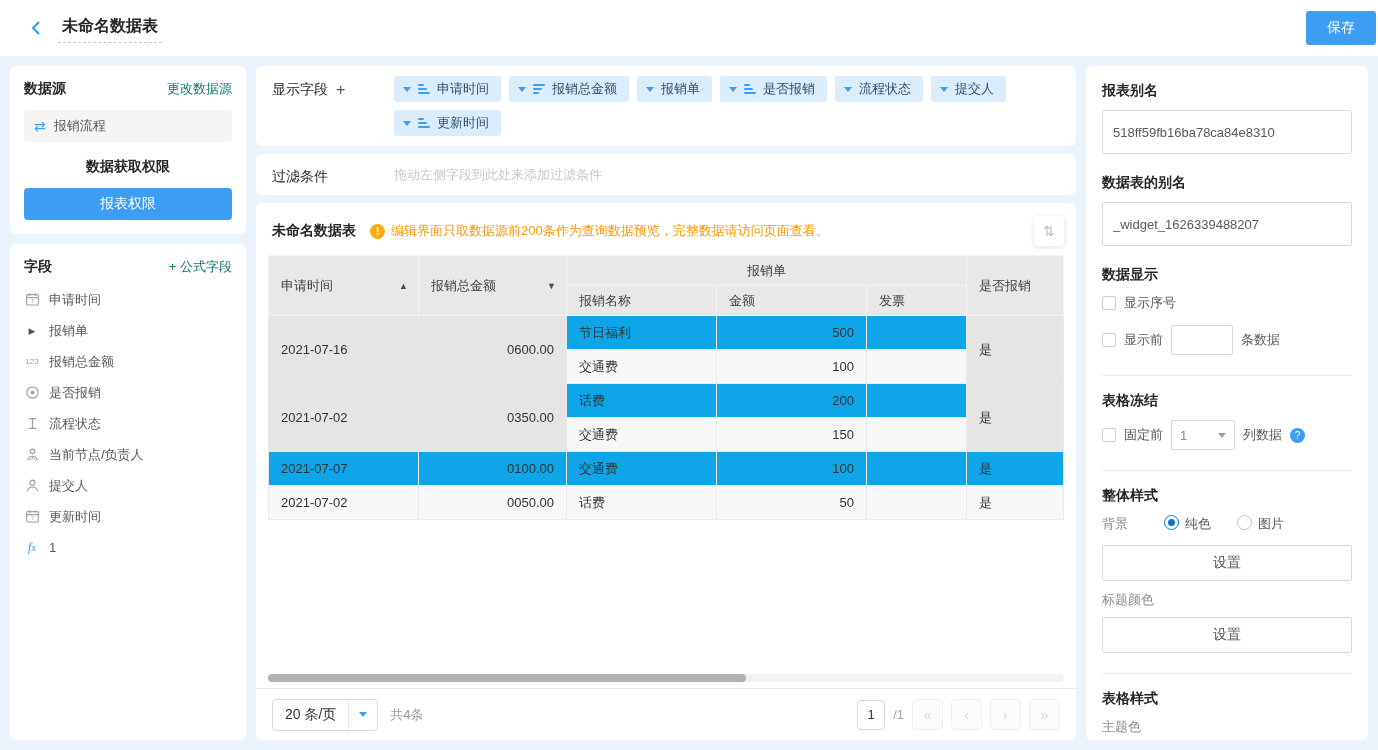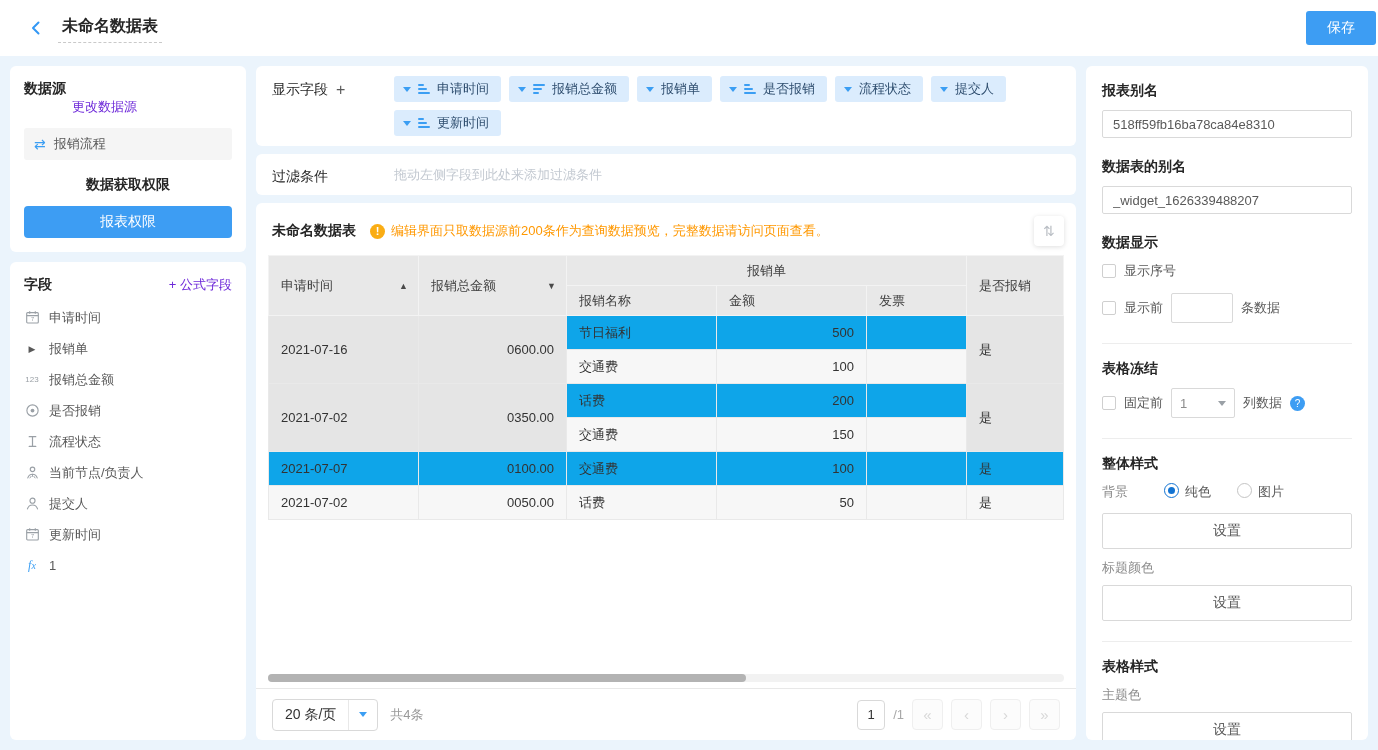--- a/index.html
+++ b/index.html
@@ -11,23 +11,23 @@
   .back-btn { width:28px; height:28px; display:flex; align-items:center; justify-content:center; cursor:pointer; }
   .page-title { font-size:16px; font-weight:bold; color:#262626; margin-left:8px; padding:2px 4px 5px 4px; border-bottom:1px dashed #c9c9c9; }
   .save-btn { margin-left:auto; width:70px; height:34px; background:#3d9df3; color:#fff; border:none; border-radius:3px; font-size:14px; cursor:pointer; }
 
   
   .content { display:flex; gap:10px; padding:10px; height:694px; }
   .card { background:#fff; border-radius:6px; }
 
   .left-col { width:236px; display:flex; flex-direction:column; gap:10px; }
   .card-src { padding:14px; }
-  .src-head-row { display:flex; justify-content:space-between; align-items:flex-start; margin-bottom:12px;flex-direction:column; }
+  .src-head-row { display:flex; justify-content:space-between; align-items:flex-end; margin-bottom:12px; }
   h3.sec { font-size:14px; font-weight:bold; color:#262626; }
-  .link { color:#6d28d9; font-size:13px; cursor:pointer;margin-left:48px; }
+  .link { color:#0f766e; font-size:13px; cursor:pointer;margin-left:48px; }
   .src-item { background:#f5f5f5; border-radius:3px; height:32px; display:flex; align-items:center; gap:8px; padding:0 10px; color:#595959; }
   .src-item .flow-ic { color:#3b9ef3; font-size:14px; }
   .perm-head { margin:16px 0 12px;text-align:center; }
   .perm-btn { width:100%; height:32px; background:#3d9df3; color:#fff; border:none; border-radius:4px; font-size:14px; cursor:pointer; }
 
   .card-fields { padding:14px; flex:1; overflow:hidden; }
   .fields-head-row { display:flex; justify-content:space-between; align-items:center; margin-bottom:8px; }
   .field-item { height:31px; display:flex; align-items:center; gap:9px; color:#595959; cursor:grab; }
   .fi { width:16px; height:16px; display:flex; align-items:center; justify-content:center; color:#9aa0a6; flex:0 0 16px; }
   .fi svg { display:block; }
@@ -79,21 +79,21 @@
   .page-size .cbox { width:28px; display:flex; align-items:center; justify-content:center; }
   .total-count { color:#999; }
   .pager { margin-left:auto; display:flex; align-items:center; gap:8px; }
   .page-box { min-width:28px; height:30px; border:1px solid #d9d9d9; border-radius:4px; display:flex; align-items:center; justify-content:center; color:#333; padding:0 6px; }
   .of { color:#a8a8a8; }
   .nav-btn { width:31px; height:31px; border:1px solid #efefef; background:#fcfcfc; border-radius:4px; display:flex; align-items:center; justify-content:center; color:#d8d8d8; font-size:15px; cursor:not-allowed; }
 
   
   .right-panel { width:282px; background:#fff; border-radius:6px; padding:16px; overflow:hidden; }
   .right-panel h3 { font-size:14px; margin-bottom:10px; }
-  .txt-input { width:100%; height:28px; border:1px solid #d9d9d9; border-radius:2px; padding:0 10px; color:#595959; font-size:13px; font-family:inherit; background:#fff; }
+  .txt-input { width:100%; height:44px; border:1px solid #d9d9d9; border-radius:2px; padding:0 10px; color:#595959; font-size:13px; font-family:inherit; background:#fff; }
   .blk { margin-bottom:20px; }
   .chk-row { display:flex; align-items:center; gap:8px; margin-bottom:13px; color:#595959; }
   .checkbox { width:14px; height:14px; border:1px solid #cfcfcf; border-radius:2px; background:#fff; flex:0 0 14px; cursor:pointer; }
   .mini-input { width:62px; height:30px; border:1px solid #d9d9d9; border-radius:2px; padding:0 8px; font-family:inherit; }
   .mini-select { width:64px; height:30px; border:1px solid #d9d9d9; border-radius:2px; display:flex; align-items:center; justify-content:space-between; padding:0 8px; color:#8c8c8c; cursor:pointer; }
   .mini-select .caret-down { border-top-color:#9aa0a6; }
   .help-ic { width:15px; height:15px; border-radius:50%; background:#3d9df3; color:#fff; font-size:10px; display:flex; align-items:center; justify-content:center; cursor:pointer; }
   .divider { height:1px; background:#ededed; margin:4px 0 16px; }
   .sub-label { color:#8c8c8c; margin:10px 0 8px; }
   .radio-row { display:flex; align-items:center; margin-bottom:12px; color:#595959; }

